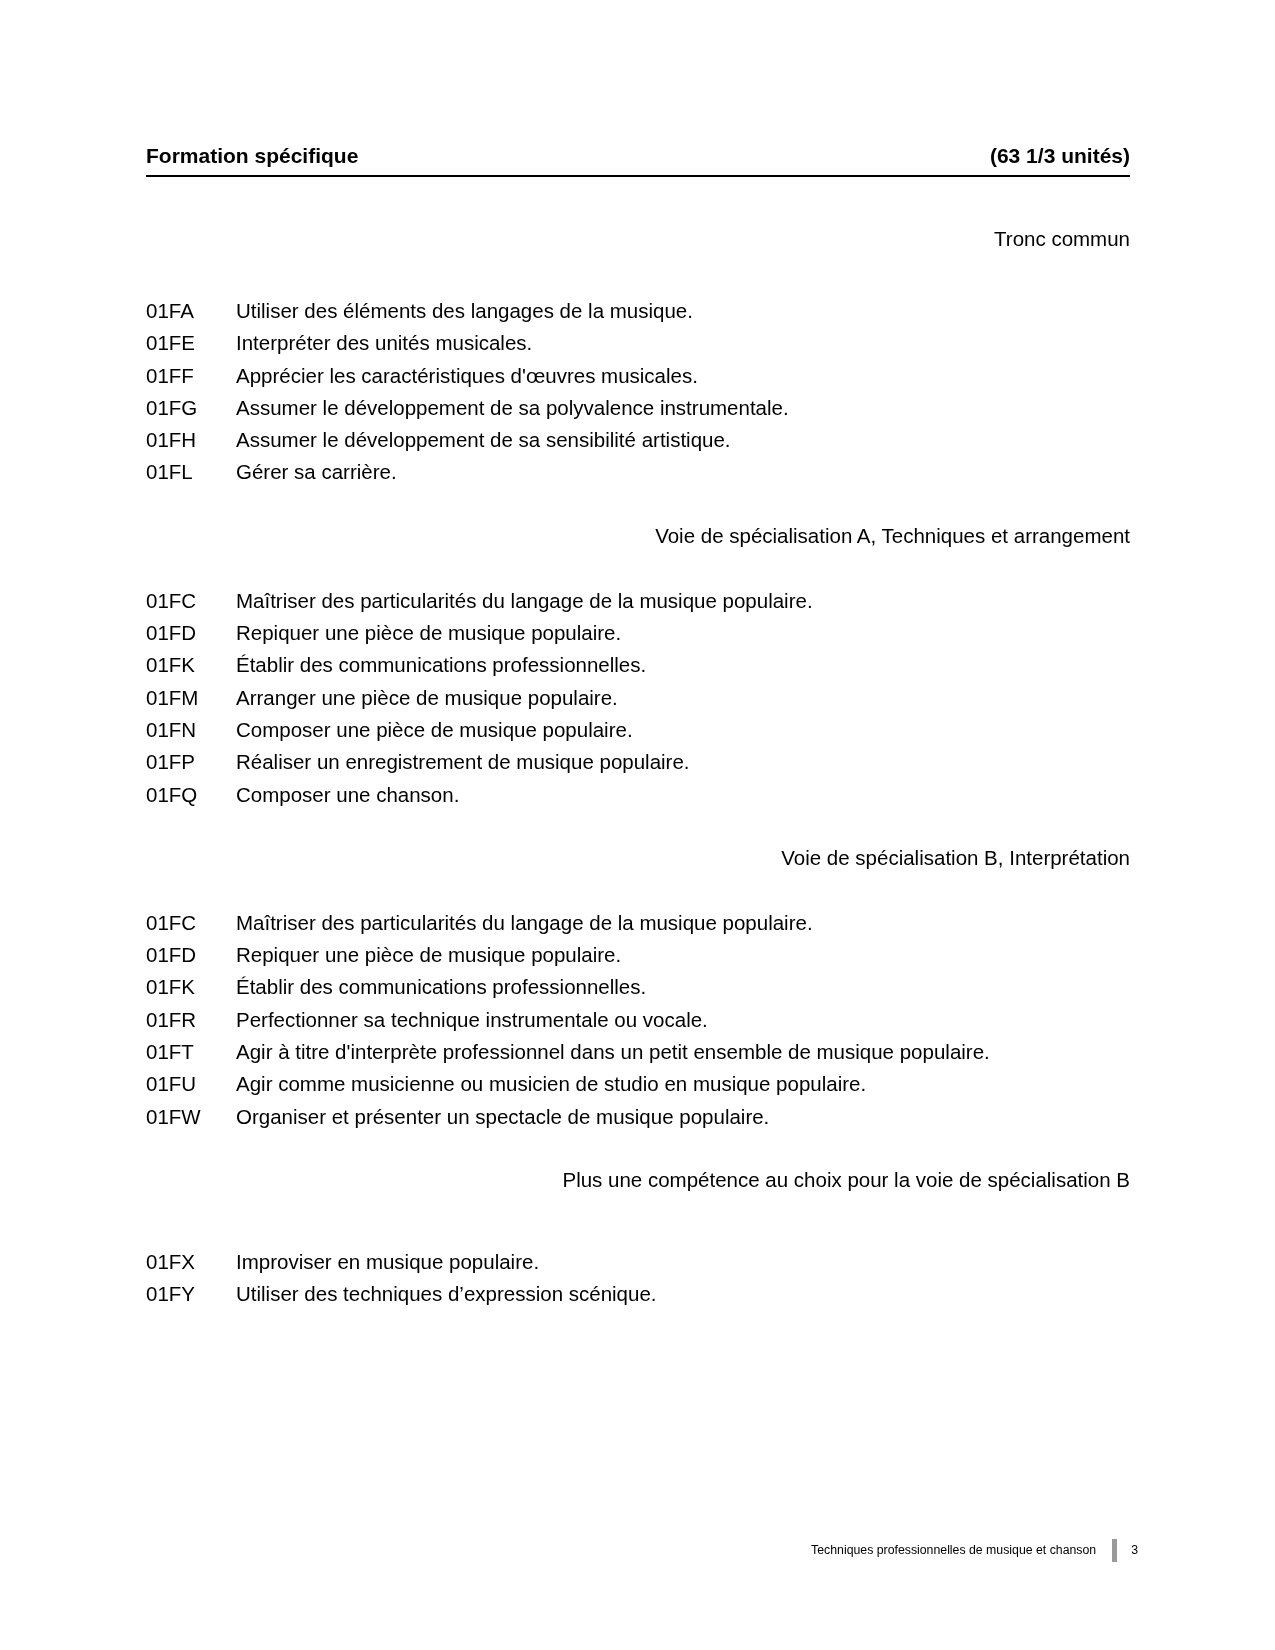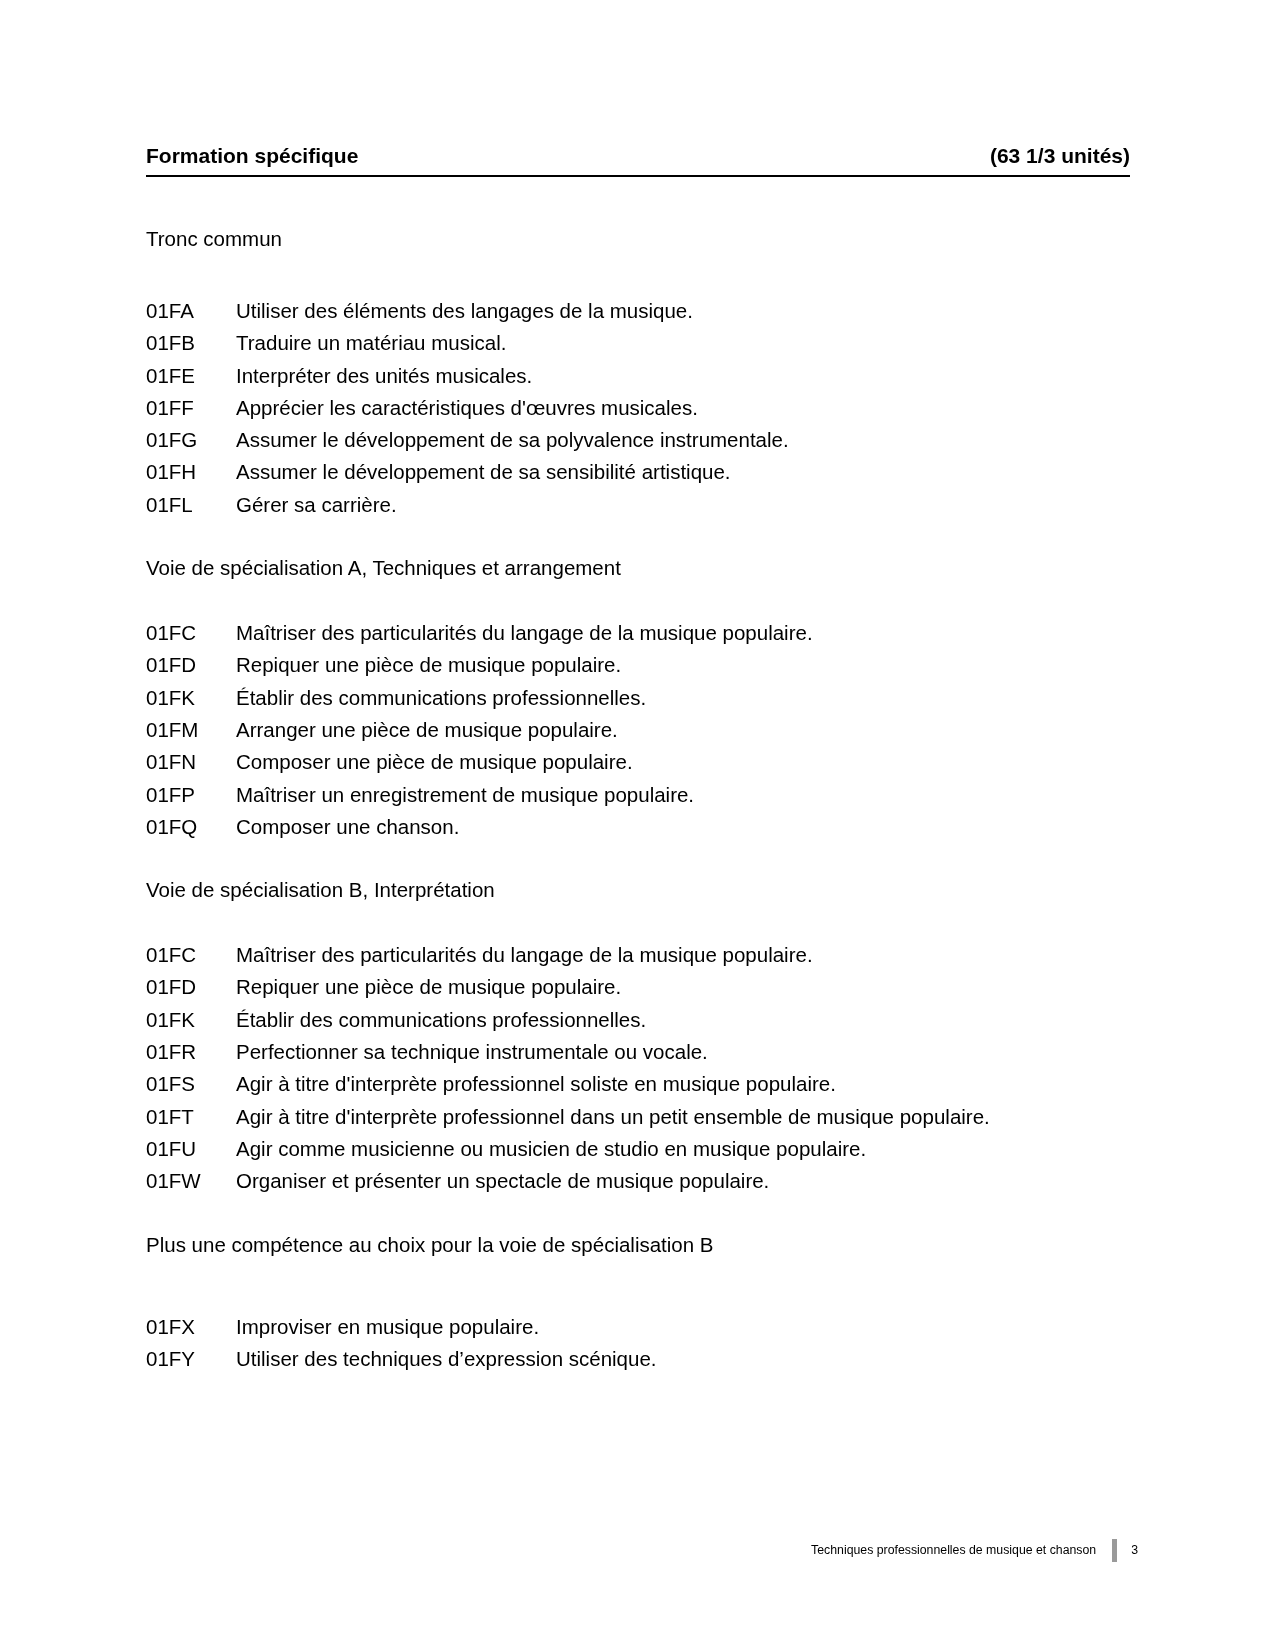--- a/index.html
+++ b/index.html
@@ -28,20 +28,21 @@
     font-size: 21px;
     line-height: 24px;
     border-bottom: 2px solid #000000;
     padding-bottom: 7px;
   }
   .section-label {
     margin: 46px 0 0 0;
     line-height: 32px;
     height: 32px;
     white-space: nowrap;
+    text-align: right;
   }
   .section + .section .section-label { margin-top: 31px; }
   .item-list { margin-top: 40px; }
   .section + .section .item-list { margin-top: 33px; }
   .section:nth-of-type(4) .item-list { margin-top: 50px; }
   .item {
     display: flex;
     align-items: flex-start;
     line-height: 32.3px;
   }
@@ -77,24 +78,20 @@
 
     <main id="sections-root">
         <section class="section">
           <p class="section-label">Tronc commun</p>
           <div class="item-list">
             <div class="item">
               <span class="code">01FA</span>
               <span class="desc">Utiliser des éléments des langages de la musique.</span>
             </div>
             <div class="item">
-              <span class="code">01FB</span>
-              <span class="desc">Traduire un matériau musical.</span>
-            </div>
-            <div class="item">
               <span class="code">01FE</span>
               <span class="desc">Interpréter des unités musicales.</span>
             </div>
             <div class="item">
               <span class="code">01FF</span>
               <span class="desc">Apprécier les caractéristiques d'œuvres musicales.</span>
             </div>
             <div class="item">
               <span class="code">01FG</span>
               <span class="desc">Assumer le développement de sa polyvalence instrumentale.</span>
@@ -127,21 +124,21 @@
             <div class="item">
               <span class="code">01FM</span>
               <span class="desc">Arranger une pièce de musique populaire.</span>
             </div>
             <div class="item">
               <span class="code">01FN</span>
               <span class="desc">Composer une pièce de musique populaire.</span>
             </div>
             <div class="item">
               <span class="code">01FP</span>
-              <span class="desc">Maîtriser un enregistrement de musique populaire.</span>
+              <span class="desc">Réaliser un enregistrement de musique populaire.</span>
             </div>
             <div class="item">
               <span class="code">01FQ</span>
               <span class="desc">Composer une chanson.</span>
             </div>
           </div>
         </section>
         <section class="section">
           <p class="section-label">Voie de spécialisation B, Interprétation</p>
           <div class="item-list">
@@ -153,24 +150,20 @@
               <span class="code">01FD</span>
               <span class="desc">Repiquer une pièce de musique populaire.</span>
             </div>
             <div class="item">
               <span class="code">01FK</span>
               <span class="desc">Établir des communications professionnelles.</span>
             </div>
             <div class="item">
               <span class="code">01FR</span>
               <span class="desc">Perfectionner sa technique instrumentale ou vocale.</span>
-            </div>
-            <div class="item">
-              <span class="code">01FS</span>
-              <span class="desc">Agir à titre d'interprète professionnel soliste en musique populaire.</span>
             </div>
             <div class="item">
               <span class="code">01FT</span>
               <span class="desc">Agir à titre d'interprète professionnel dans un petit ensemble de musique populaire.</span>
             </div>
             <div class="item">
               <span class="code">01FU</span>
               <span class="desc">Agir comme musicienne ou musicien de studio en musique populaire.</span>
             </div>
             <div class="item">

